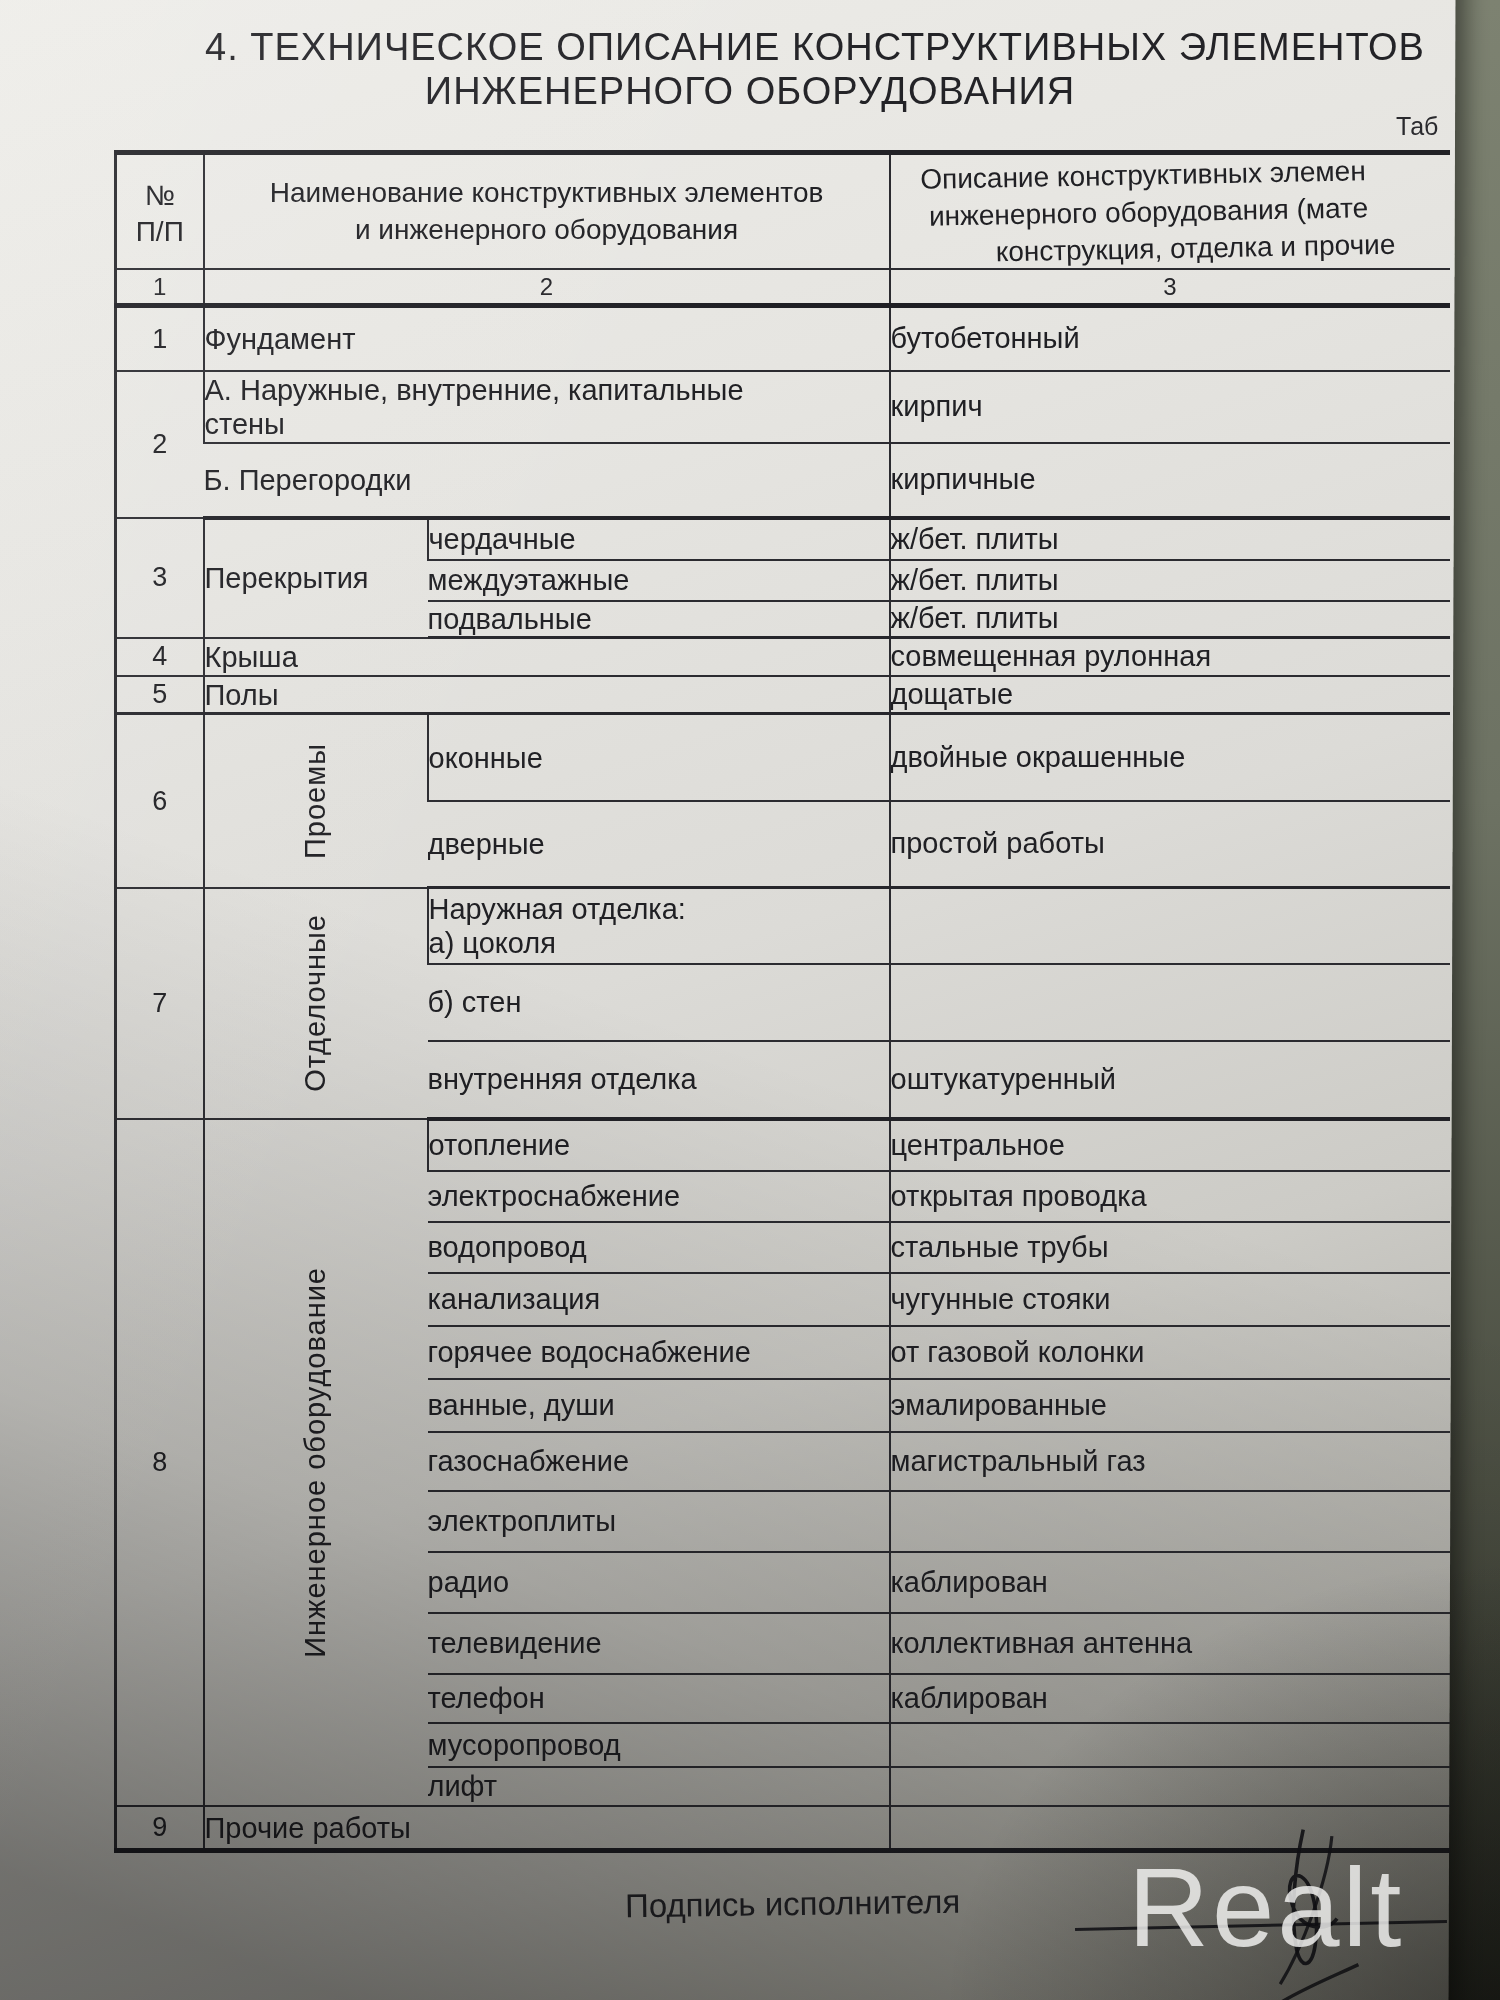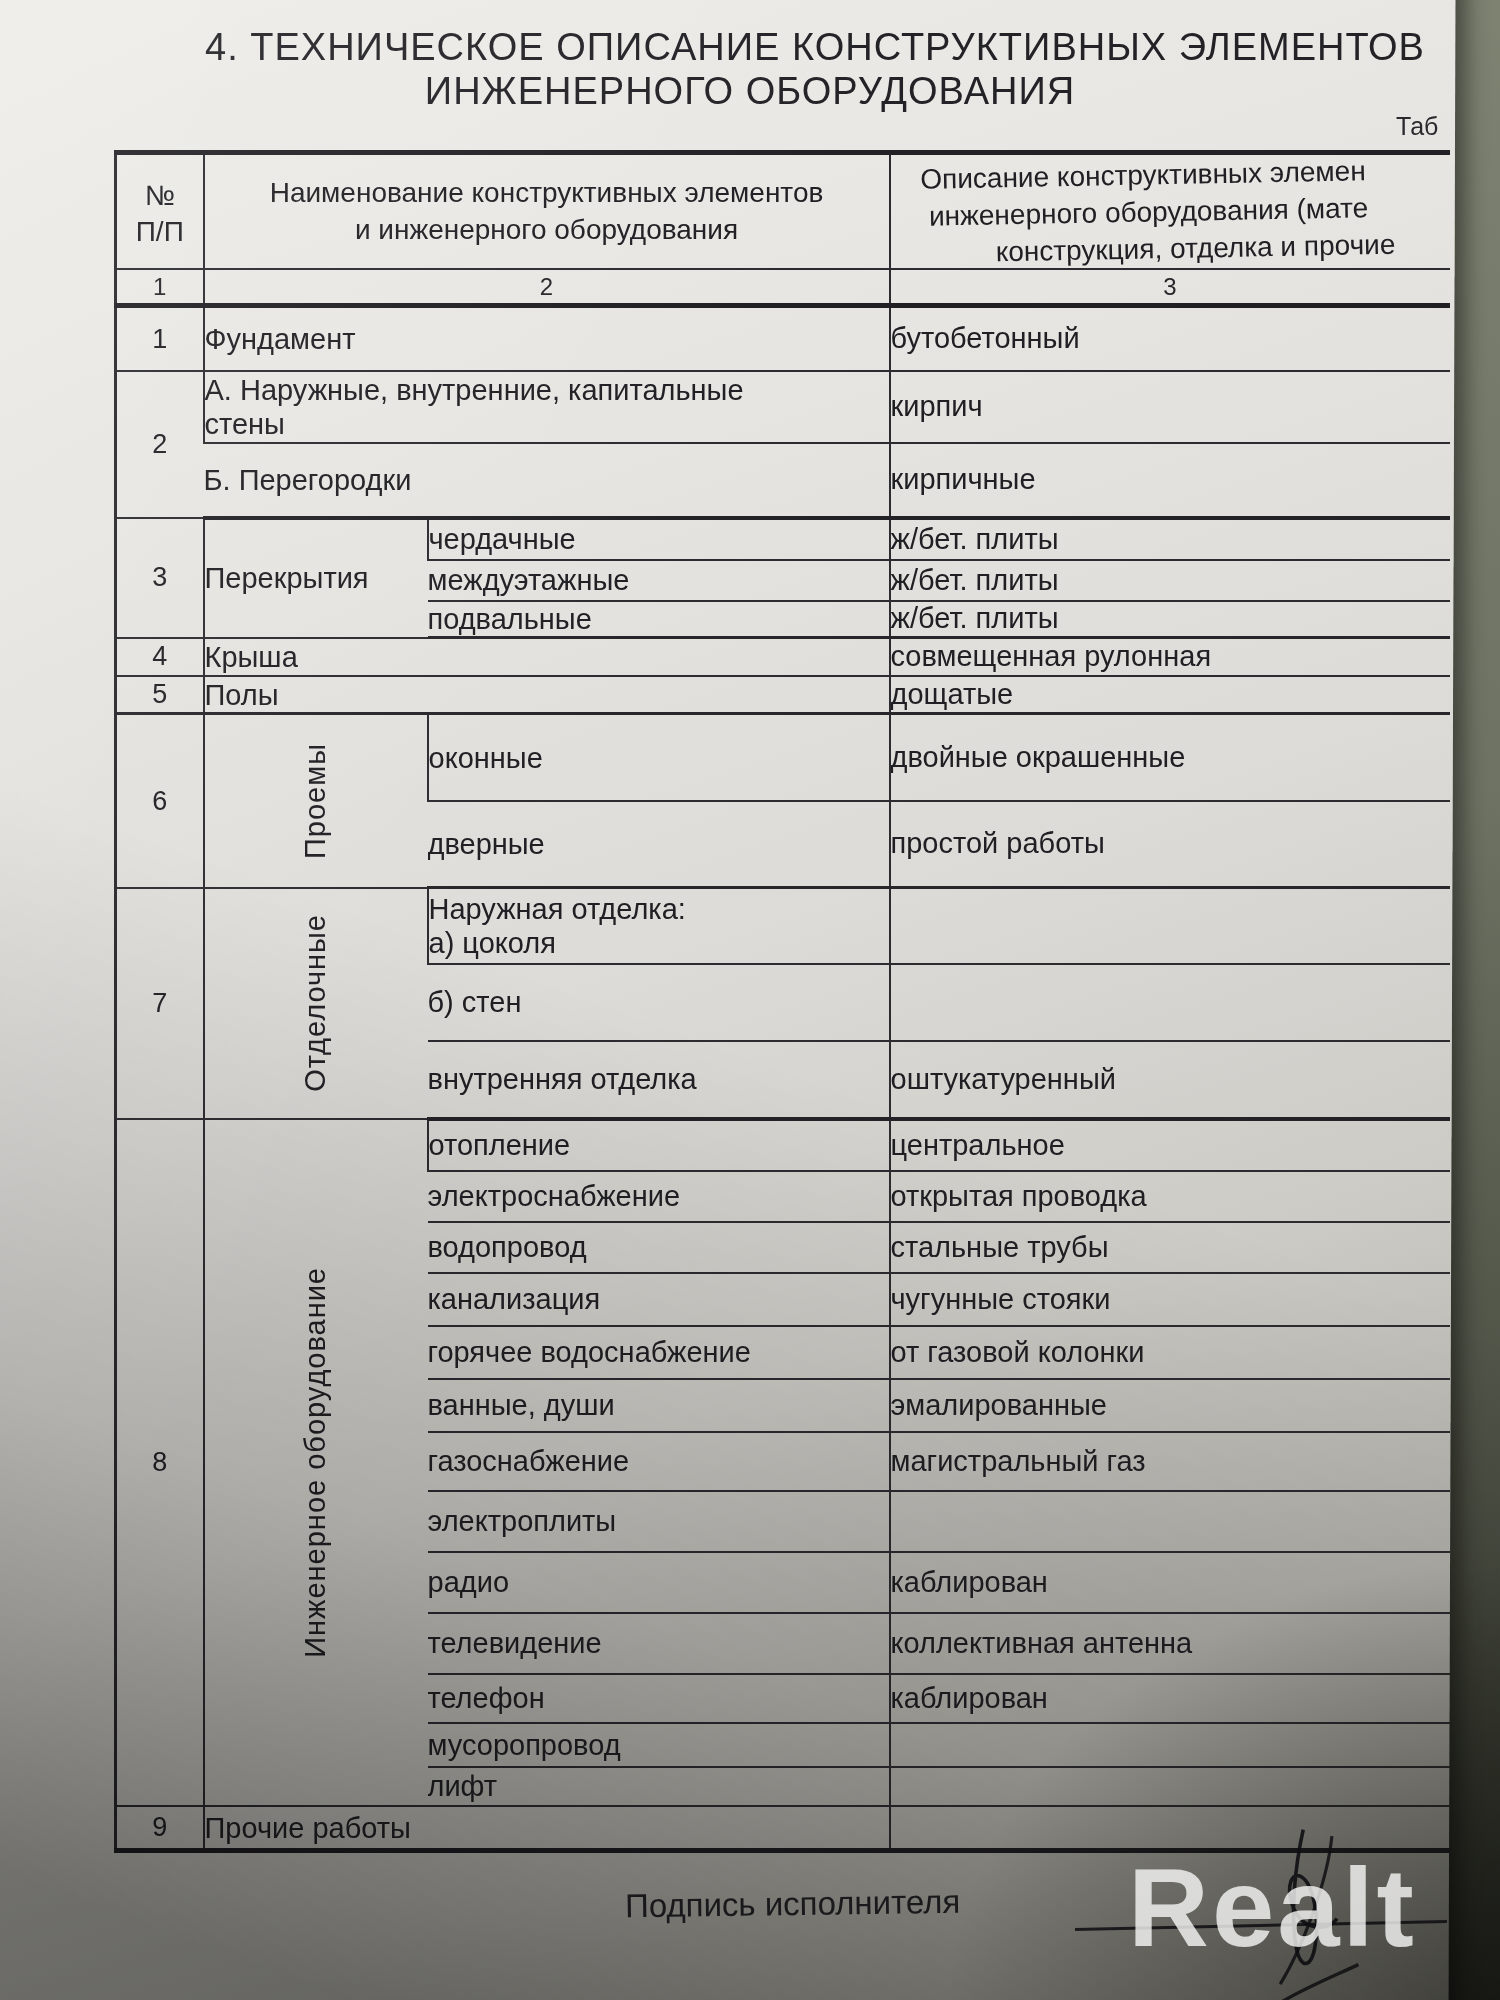--- a/index.html
+++ b/index.html
@@ -49,21 +49,21 @@
   tr.b3 td{border-bottom:3px solid #26262b;}
   tr.b4 td{border-bottom:4px solid #222227;}
   tr.last td{border-bottom:5px solid #1d1d22;}
 
   
   .sig-label{position:absolute;left:625px;top:1885px;font-size:33px;color:#232327;transform:rotate(-0.8deg);white-space:nowrap;}
   .sig-line{position:absolute;left:1075px;top:1924px;width:372px;height:3px;background:#26262b;transform:rotate(-1.2deg);}
   .sig-flourish{position:absolute;left:1248px;top:1822px;transform:rotate(-8deg);}
   .watermark{
     position:absolute;left:1128px;top:1852px;z-index:30;
-    font-size:112px;font-weight:bold;letter-spacing:3px;line-height:1;
+    font-size:112px;font-weight:normal;letter-spacing:3px;line-height:1;
     color:rgba(248,248,246,0.80);
   }
   .shade{
     position:absolute;inset:0;pointer-events:none;z-index:20;
     background:
       radial-gradient(ellipse 920px 740px at 101% 101%,rgba(8,8,6,0.50),rgba(0,0,0,0) 62%),
       linear-gradient(200deg,rgba(0,0,0,0) 52%,rgba(0,0,0,0.16) 76%,rgba(0,0,0,0.40) 95%),
       linear-gradient(115deg,rgba(255,255,255,0.10) 0%,rgba(255,255,255,0) 38%);
   }
 </style>

